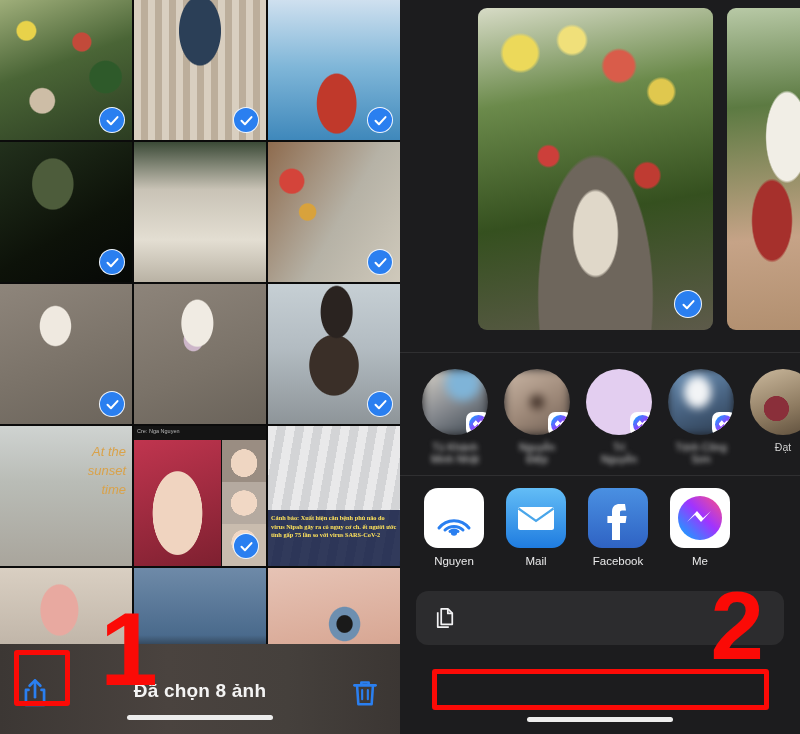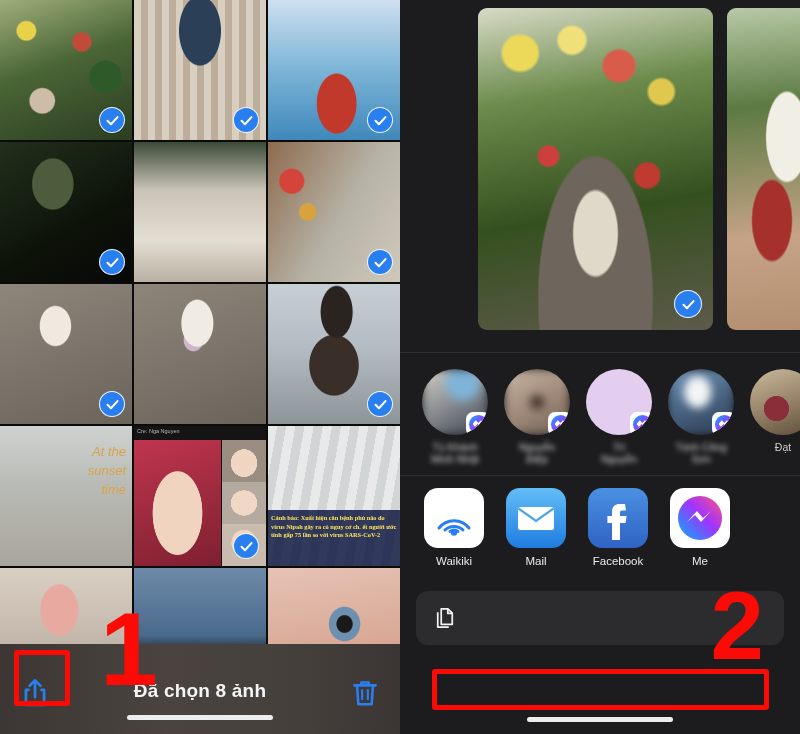--- a/index.html
+++ b/index.html
@@ -390,21 +390,21 @@
         <div class="app-ico" style="background:#fff;">
           <svg viewBox="0 0 60 60" style="width:60px;height:60px;">
             <g fill="none" stroke="#2a7ff0" stroke-width="3" stroke-linecap="round">
               <path d="M15 40a19 19 0 0 1 30 0"></path>
               <path d="M21 42a13 13 0 0 1 18 0"></path>
               <path d="M26 43.5a7 7 0 0 1 8 0"></path>
             </g>
             <circle cx="30" cy="44.5" r="3.2" fill="#2a7ff0"></circle>
           </svg>
         </div>
-        <div class="app-lbl">Waikiki</div>
+        <div class="app-lbl">Nguyen</div>
       </div>
 
 
       <div class="app">
         <div class="app-ico" style="background:linear-gradient(180deg,#63bdf6 0%,#1f7ce0 100%);">
           <svg viewBox="0 0 60 60" style="width:60px;height:60px;">
             <rect x="12" y="19" width="36" height="23" rx="2.5" fill="#fff"></rect>
             <path d="M12.5 20.5L30 33l17.5-12.5" fill="none" stroke="#4aa6ea" stroke-width="2.2"></path>
           </svg>
         </div>

